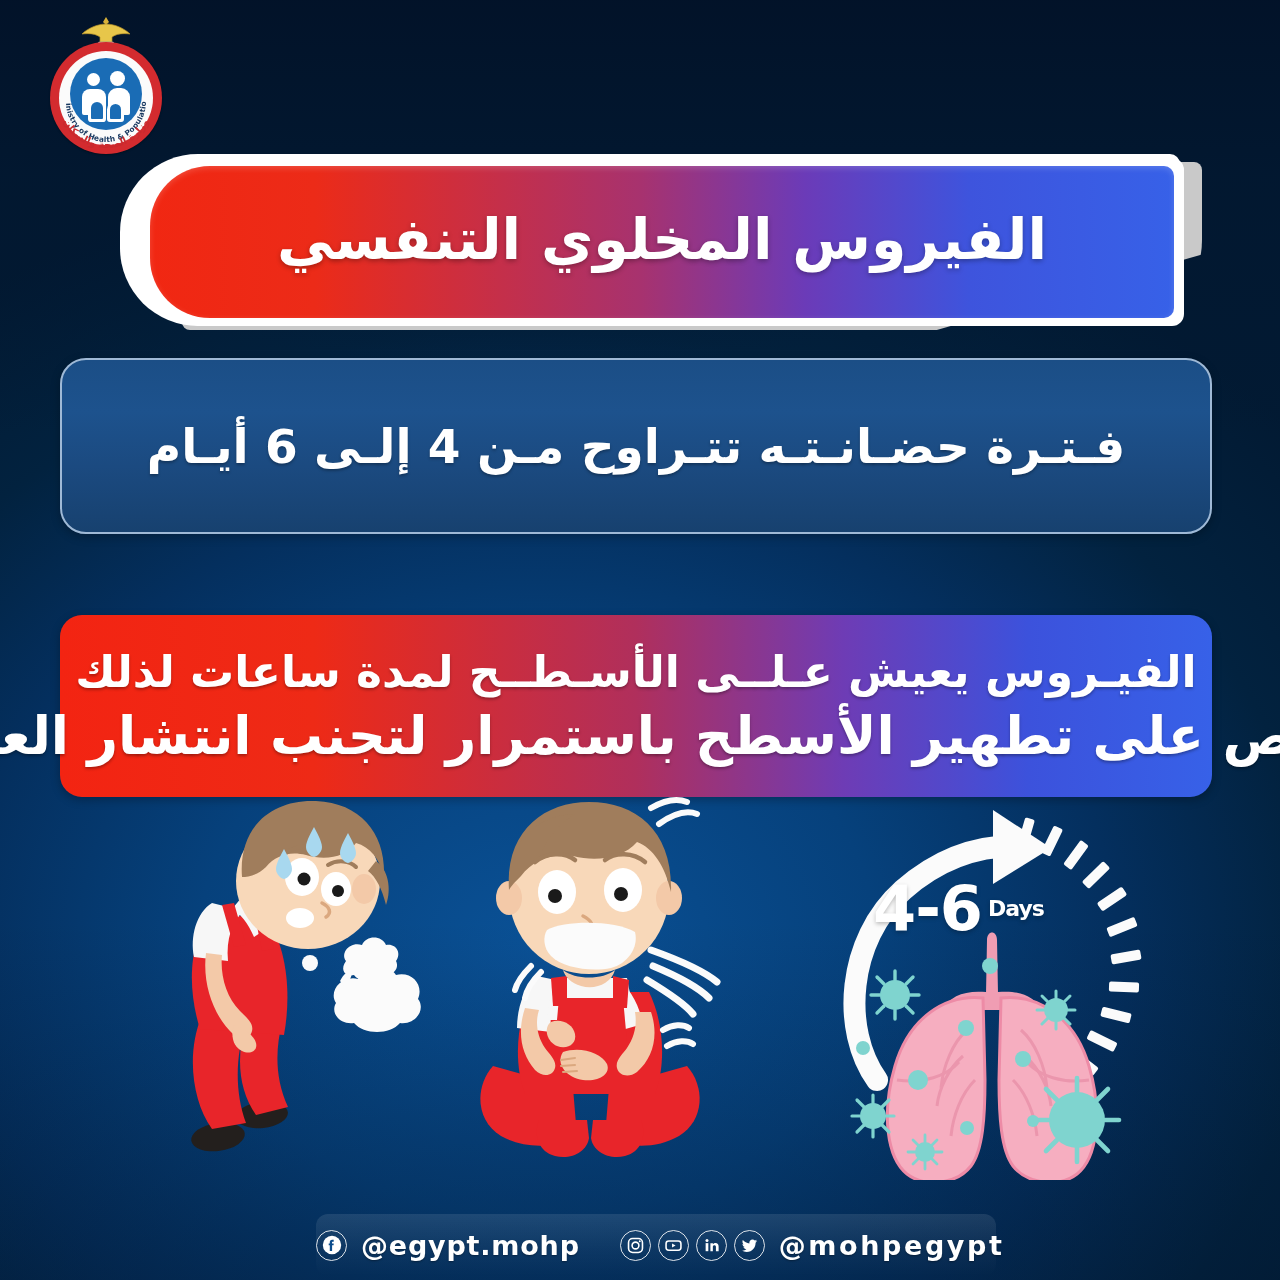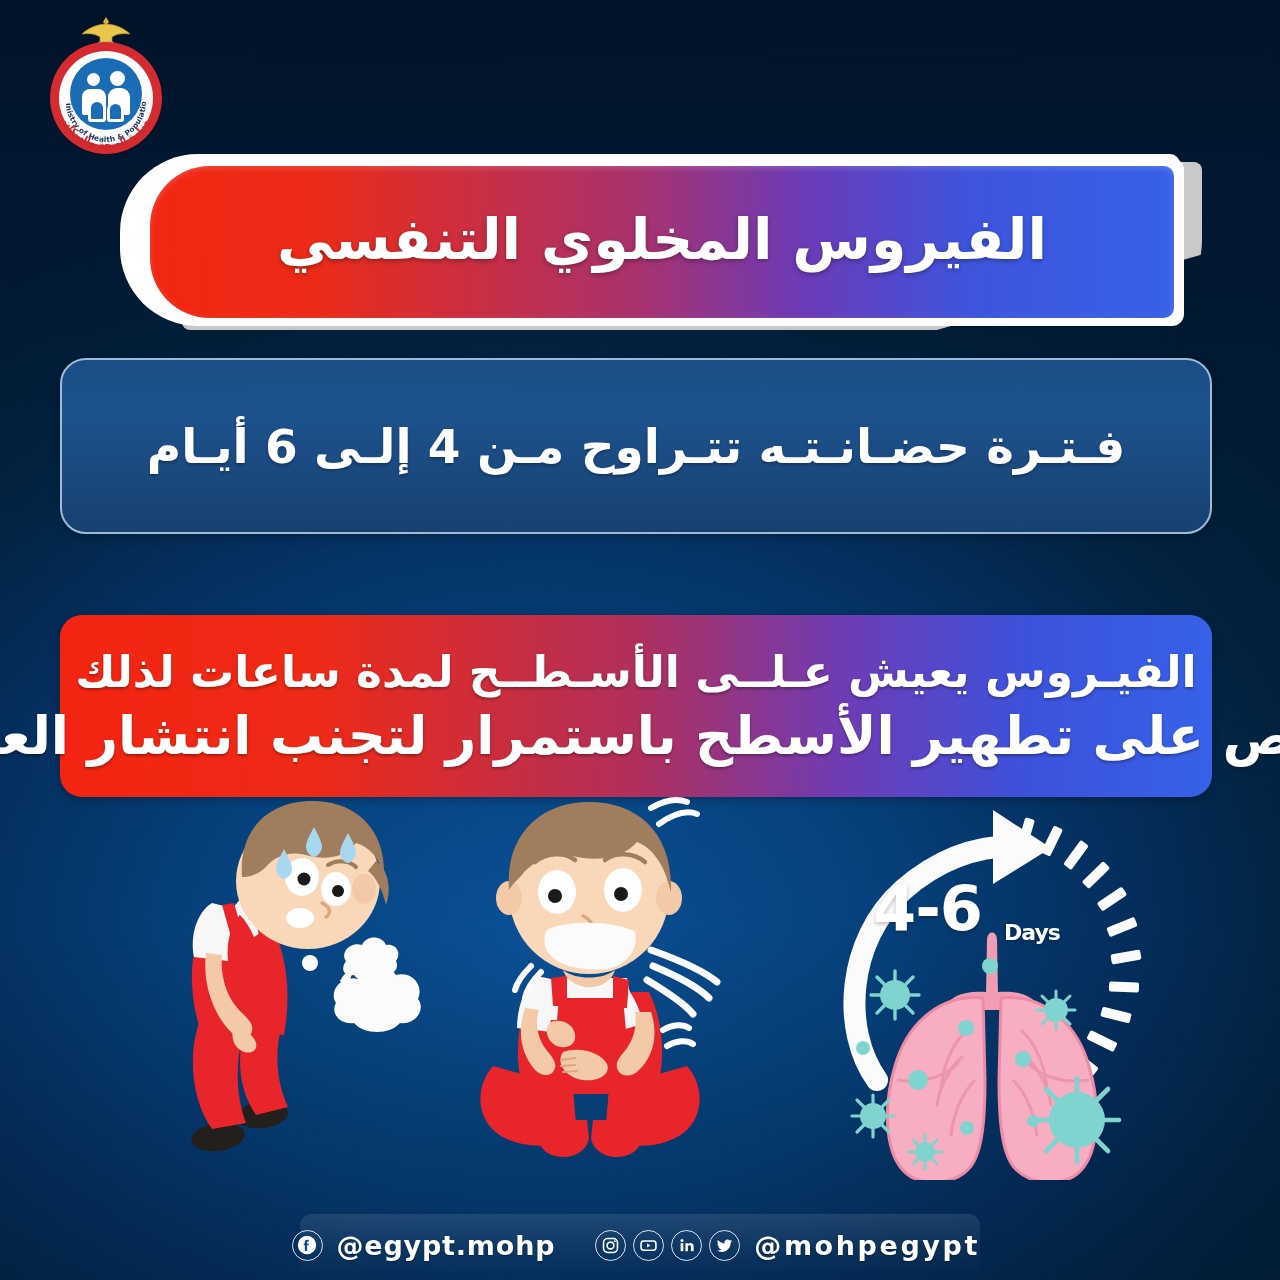--- a/index.html
+++ b/index.html
@@ -158,33 +158,33 @@
   .illus svg{ display:block; }
   .kid-a{ position:absolute; left:150px; top:10px; }
   .kid-b{ position:absolute; left:455px; top:5px; }
   .clock{ position:absolute; left:825px; top:5px; }
 
   .days-label{
     position:absolute; left:873px; top:872px;
     color:#ffffff; font-weight:700;
     font-size:60px; letter-spacing:-1px;
     text-shadow:0 2px 4px rgba(0,0,0,.25);
-    display:flex; align-items:flex-end; gap:22px;
+    display:flex; align-items:center; gap:6px;
     direction:ltr;
   }
   .days-label .num{ font-size:62px; }
   .days-label .word{ font-size:22px; font-weight:700; }
 
   
   .footer{
-    position:absolute; left:300px; top:1214px;
+    position:absolute; left:316px; top:1214px;
     width:680px; height:62px;
     border-radius:12px;
     background:linear-gradient(180deg, rgba(255,255,255,.10) 0%, rgba(255,255,255,.03) 60%, rgba(255,255,255,0) 100%);
-    display:flex; align-items:center; justify-content:flex-end; gap:14px;
+    display:flex; align-items:center; justify-content:space-between; gap:14px;
     direction:ltr;
   }
   .soc{
     width:31px; height:31px; border-radius:50%;
     border:1.6px solid rgba(255,255,255,.85);
     display:flex; align-items:center; justify-content:center;
     flex:0 0 auto;
   }
   .soc.fb{ background:transparent; }
   .soc svg{ display:block; }

